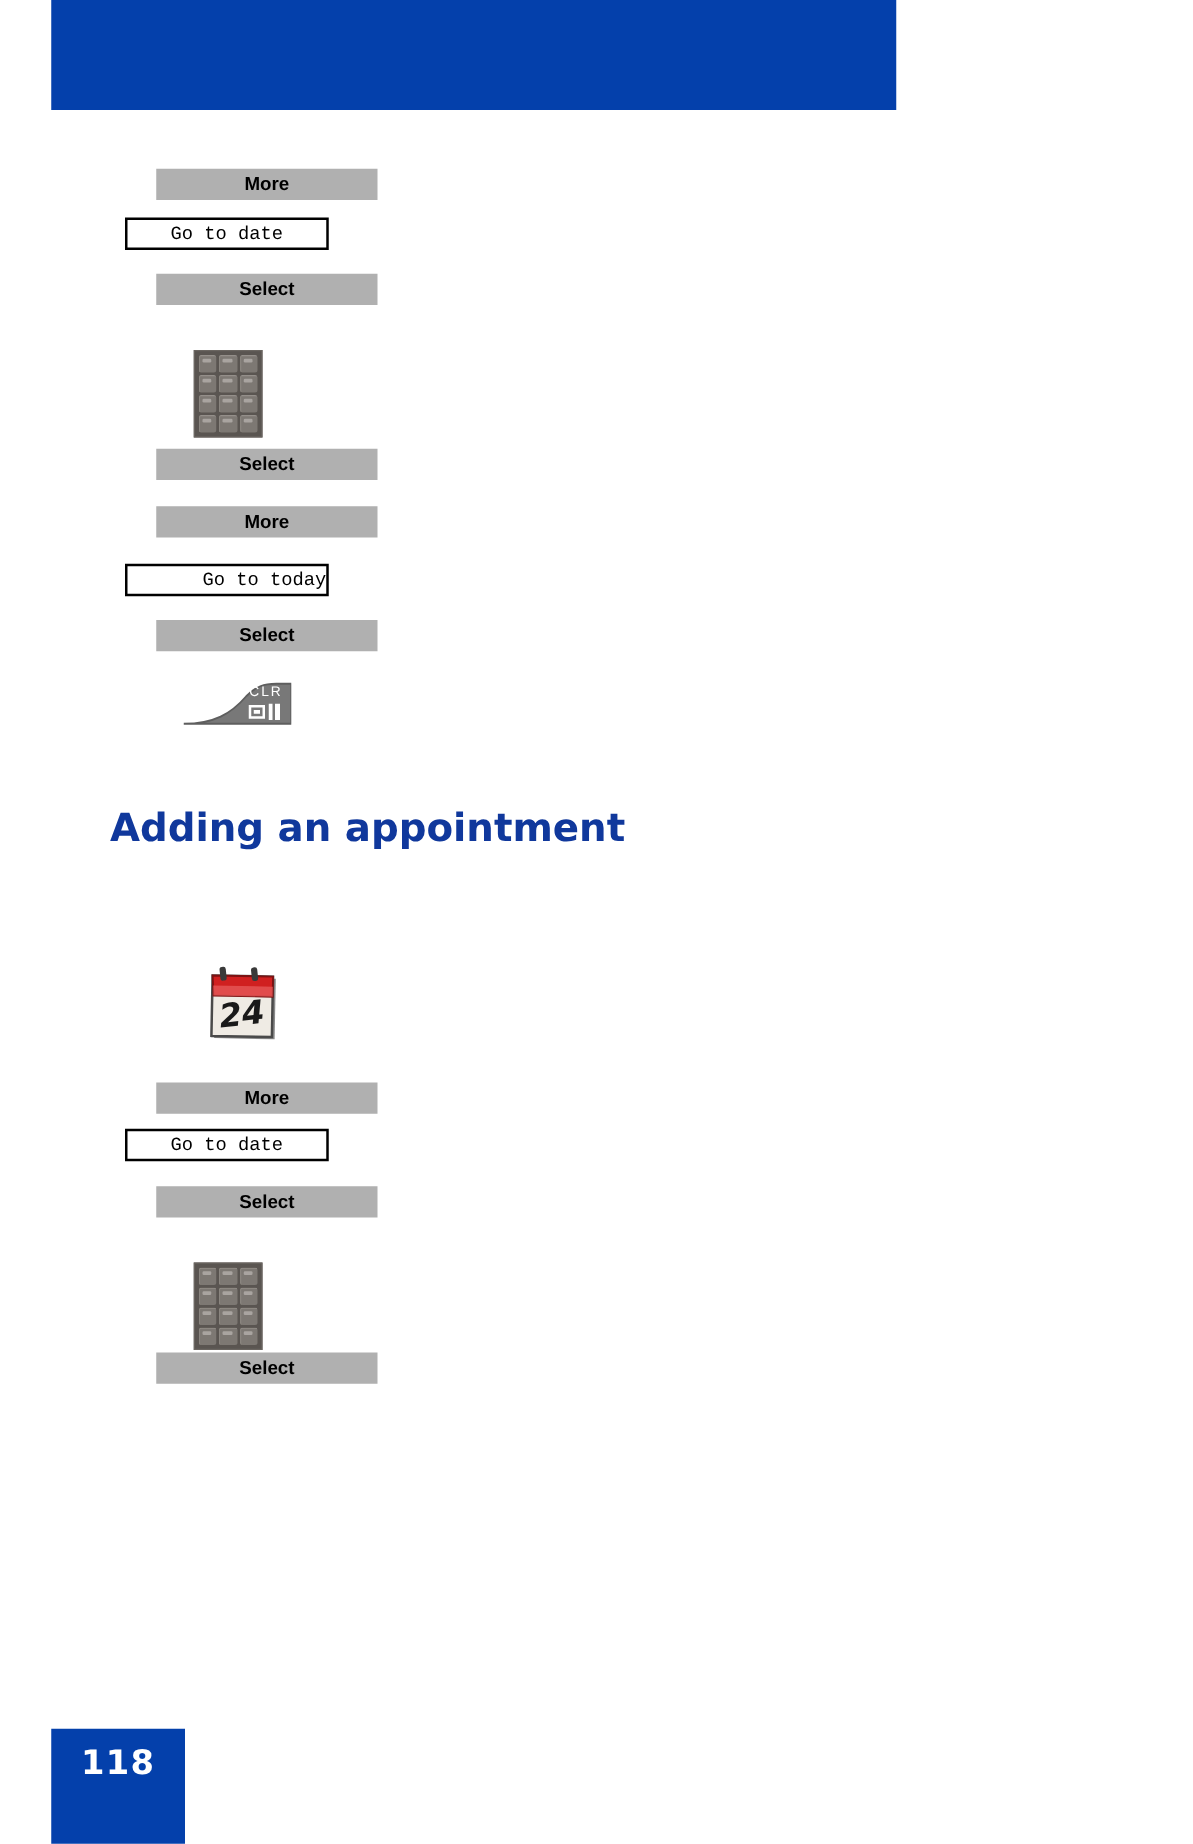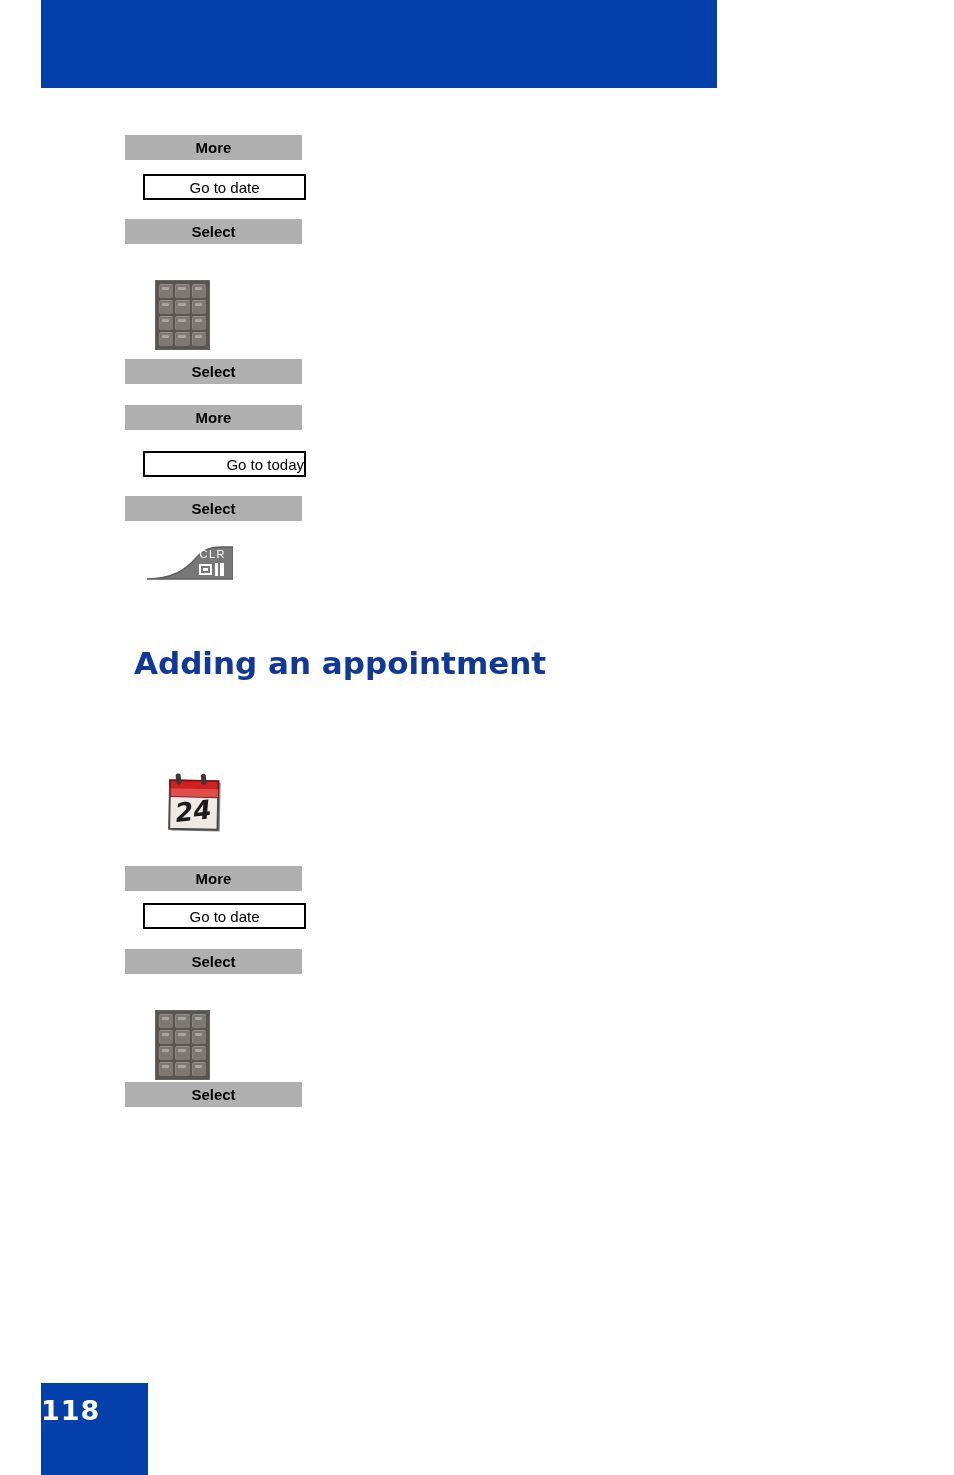--- a/index.html
+++ b/index.html
@@ -60,23 +60,22 @@
     width: 163px;
     height: 26px;
     background: #ffffff;
     border: 2px solid #000000;
     color: #000000;
     font-size: 15px;
     font-weight: normal;
     display: flex;
     align-items: center;
     justify-content: center;
-    font-family: Liberation Sans, sans-serif;
+    font-family: Liberation Mono, monospace;
     box-sizing: border-box;
-    margin-left: 43px;
   }
 
   
   .keypad-icon {
     position: absolute;
     width: 55px;
     height: 70px;
     background: #5a5551;
     border: 1px solid #6a6560;
     box-sizing: border-box;
@@ -188,20 +187,21 @@
     top: 1383px;
     width: 107px;
     height: 92px;
     background: #0440ab;
   }
   .footer-pagenum {
     position: absolute;
     left: 41px;
     top: 1395px;
     width: 107px;
+    text-align: center;
     color: #ffffff;
     font-size: 27px;
     font-weight: bold;
     letter-spacing: 1px;
     font-family: "DejaVu Sans", sans-serif;
   }
 </style>
 </head>
 <body>
 
@@ -250,21 +250,21 @@
       </svg>
       <div class="clr-text">CLR</div>
       <div class="clr-glyph">
         <span class="box"></span>
         <span class="bar1"></span>
         <span class="bar2"></span>
       </div>
     </div>
   </div>
 
-<div class="section-heading" style="top:645px;margin-left:46px;">Adding an appointment</div>
+<div class="section-heading" style="top:645px;">Adding an appointment</div>
 
 <div id="group-two">
     <div class="cal-icon" style="top: 768px; left: 155px;"><svg width="78" height="78" viewBox="0 0 78 78">
         <g transform="rotate(-6 39 39)">
           <path d="M14 60 L62 66 L68 18 L20 12 Z" fill="#8a8a8a"></path>
           <path d="M12 58 L60 64 L66 16 L18 10 Z" fill="#efebe4" stroke="#4a4a4a" stroke-width="2"></path>
           <path d="M17 26 L64 32 L66 16 L18 10 Z" fill="#d02020" stroke="#7d1212" stroke-width="1.5"></path>
           <path d="M17 26 L64 32 L65 24 L17.6 18 Z" fill="#e86060" opacity="0.7"></path>
           <rect x="24" y="4" width="5" height="11" rx="2" fill="#3a3a3a"></rect>
           <rect x="49" y="7" width="5" height="11" rx="2" fill="#3a3a3a"></rect>

